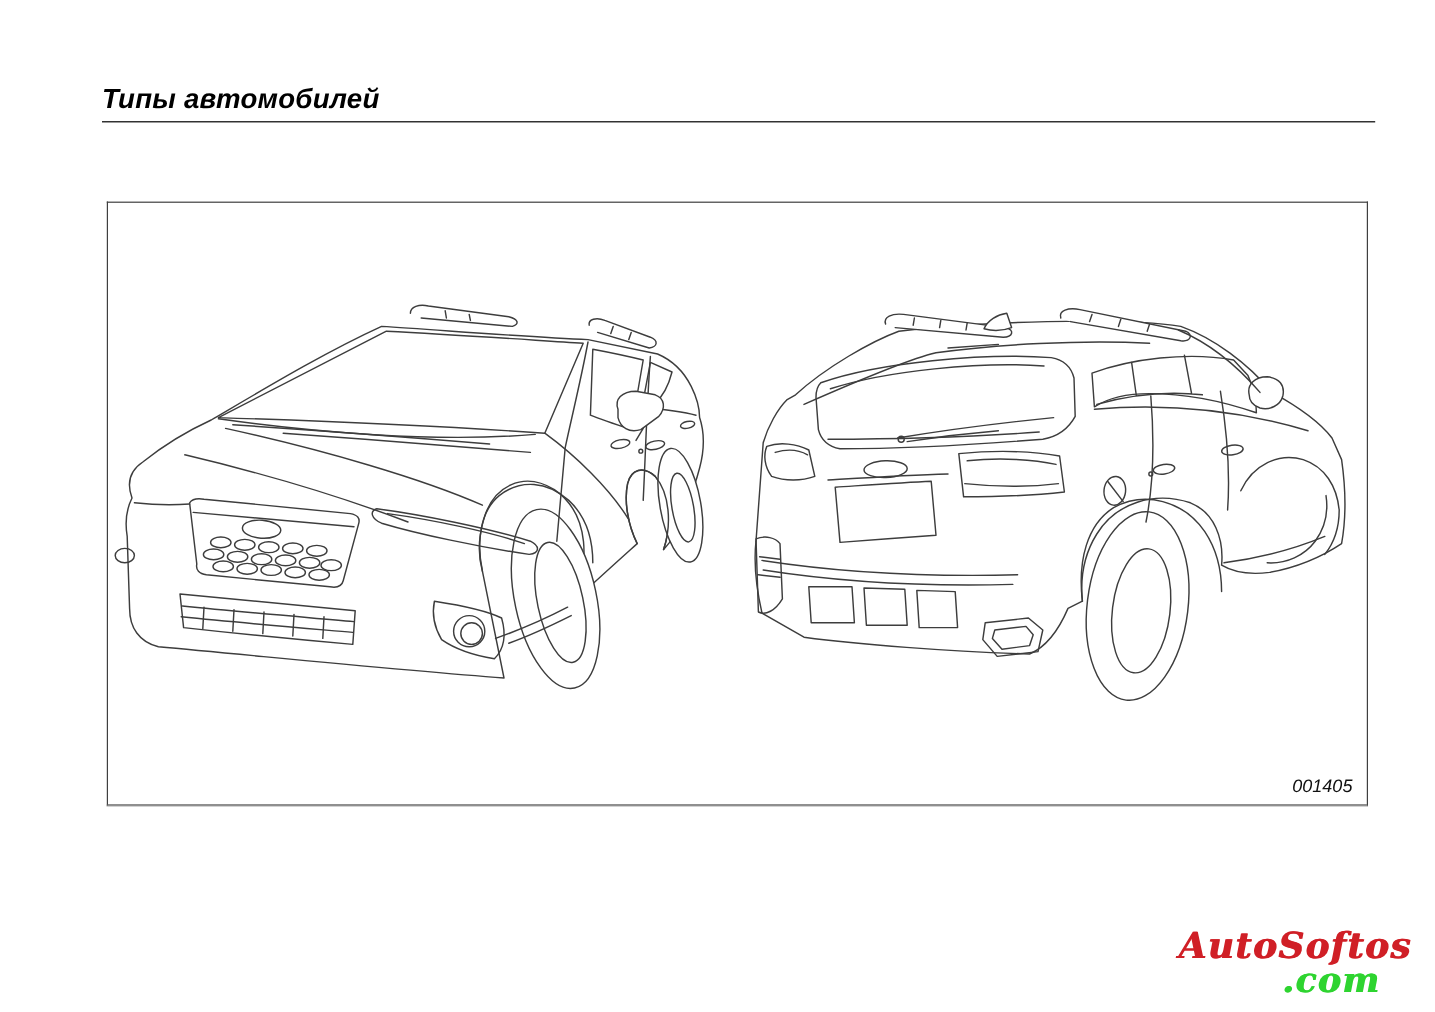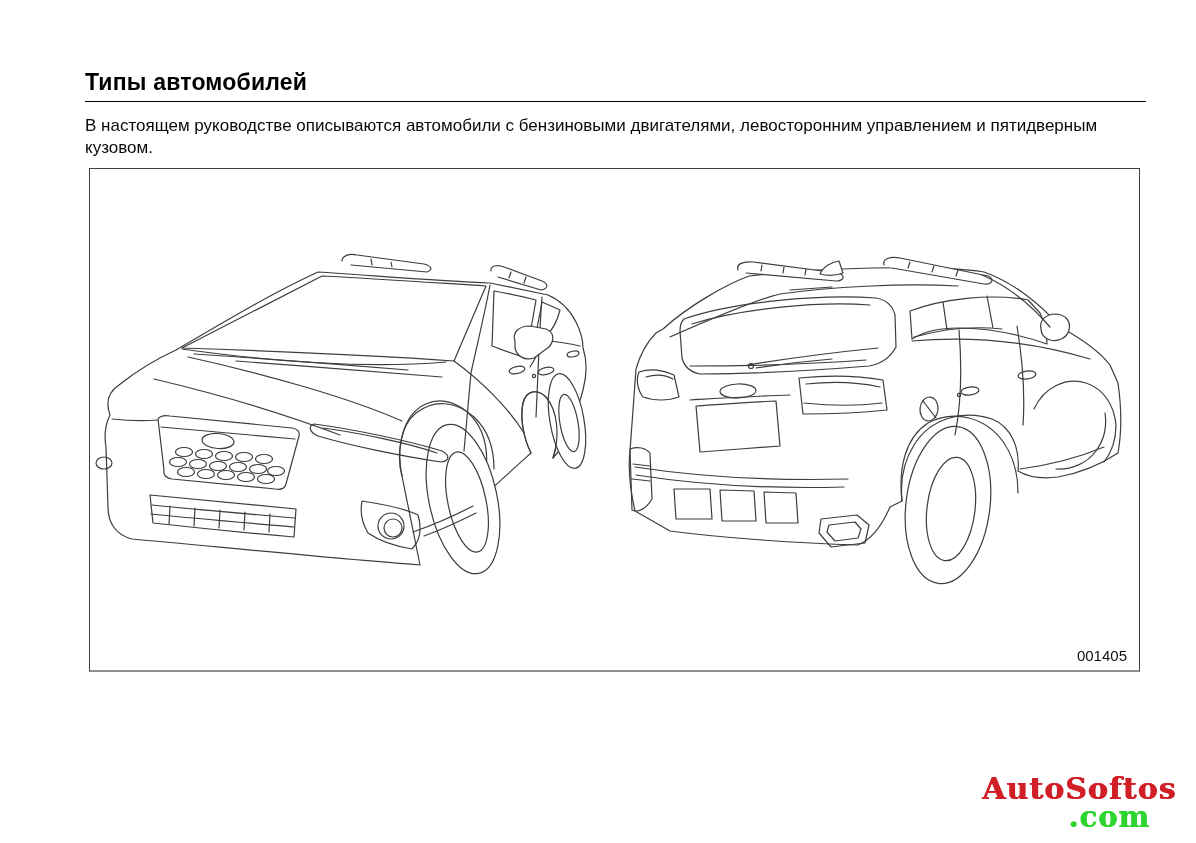--- a/index.html
+++ b/index.html
@@ -1,17 +1,17 @@
 <!DOCTYPE html>
 <html><head>
 <meta charset="utf-8">
 <style>
   html,body{margin:0;padding:0;background:#ffffff;}
   .page{position:relative;width:1196px;height:843px;background:#ffffff;overflow:hidden;
-        font-family:"Liberation Sans", sans-serif;color:#000;}
+        font-family:"Liberation Sans", sans-serif;color:#000;font-style:italic;}
   .title{position:absolute;left:85px;top:69px;font-size:23px;font-weight:bold;letter-spacing:0.2px;}
   .title-rule{position:absolute;left:85px;top:101px;width:1061px;height:0;border-top:1.6px solid #000;}
   .intro{position:absolute;left:85px;top:115px;width:1070px;font-size:17px;line-height:21.5px;color:#0a0a0a;}
   .figure-box{position:absolute;left:89px;top:168px;width:1051px;height:504px;box-sizing:border-box;
               background:#fff;border:1px solid #3f3f3f;border-bottom:2px solid #8f8f8f;}
   .figure-box svg{display:block;width:1049px;height:500px;}
   .figure-code{position:absolute;right:12px;bottom:6px;font-size:15px;color:#111;}
   
   svg path, svg ellipse, svg circle{fill:none;stroke:#3d3d3d;stroke-width:1.2;
         stroke-linecap:round;stroke-linejoin:round;}
@@ -24,24 +24,20 @@
           letter-spacing:1px;text-shadow:0.8px 0 #2ed430;}
 </style>
 </head>
 <body>
 
 <div class="page">
 
   <div class="title">Типы автомобилей</div>
   <div class="title-rule"></div>
 
-  <div class="intro">
-    <span>В настоящем руководстве описываются автомобили с бензиновыми двигателями, левосторонним управлением и пятидверным</span><br>
-    <span>кузовом.</span>
-  </div>
 
   <div class="figure-box">
     <svg viewBox="0 0 1049 500">
 
       <g>
 
         <path class="solid" d="M20,246 C16,235 17,224 29,216 C44,204 62,192 86,181
           C132,154 182,124 228,103 C276,106 352,112 400,114 L458,126
           C472,132 480,141 486,153 C491,163 493,171 493,179
           C497,191 497,206 493,221 C488,241 478,263 468,283 L463,289

